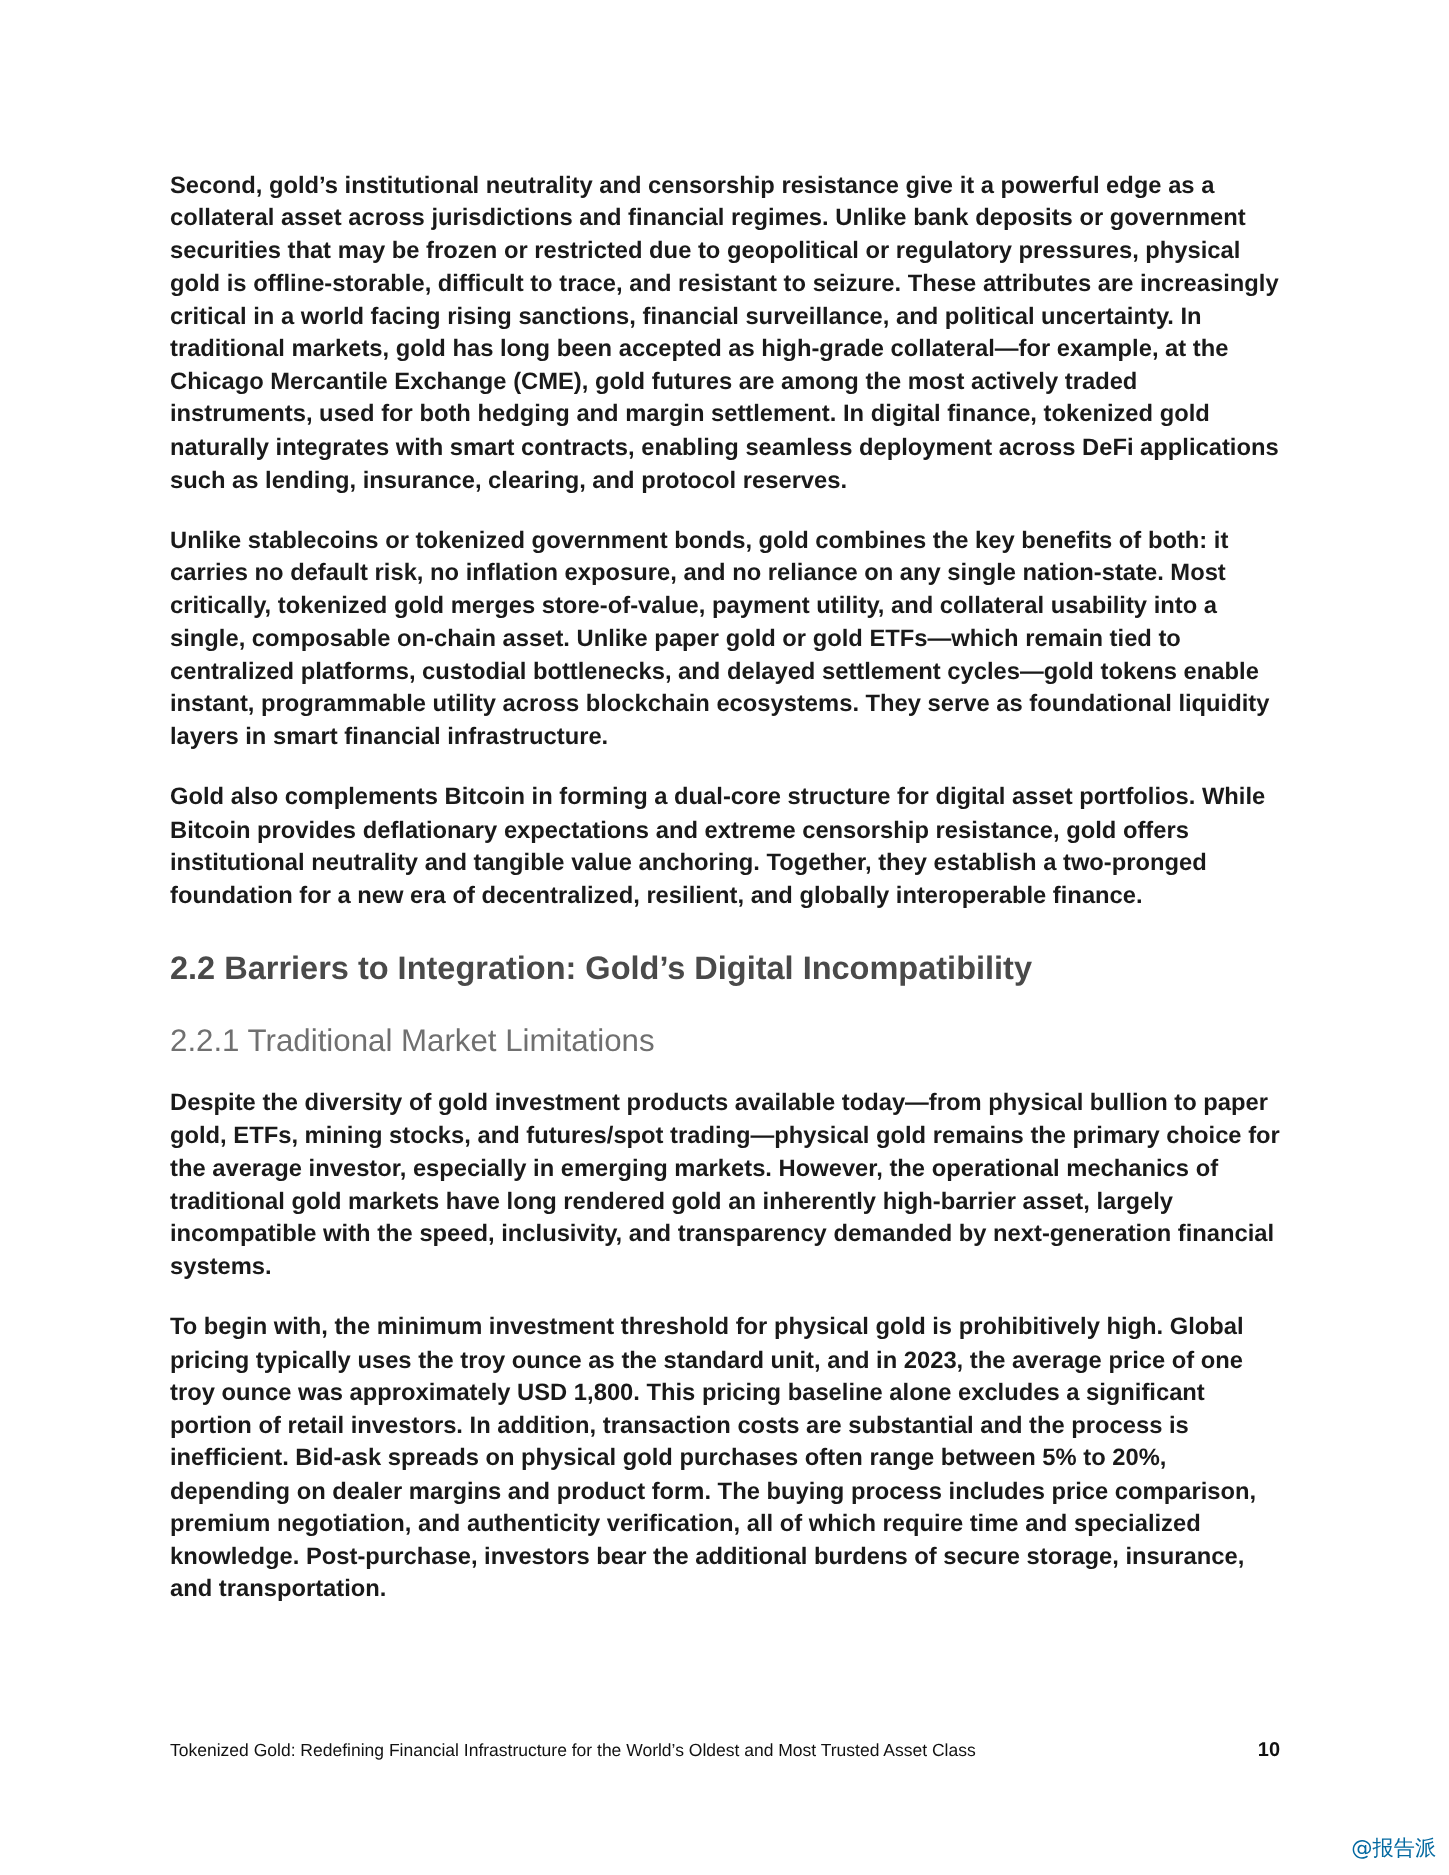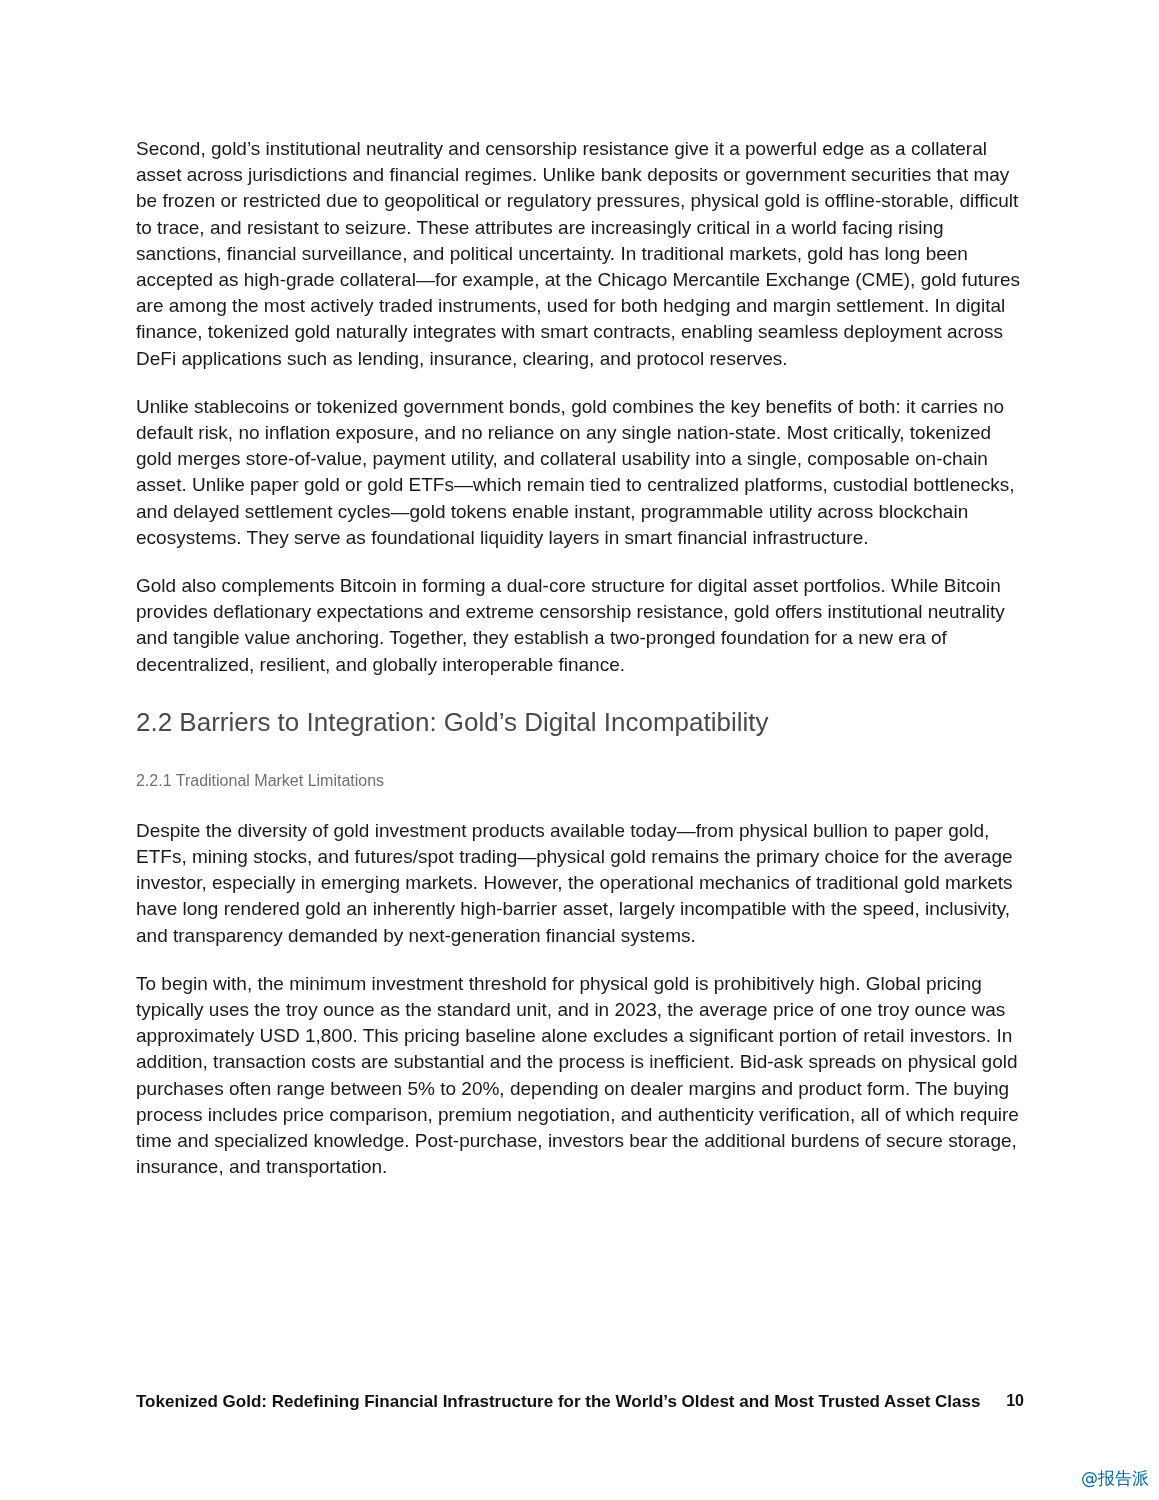--- a/index.html
+++ b/index.html
@@ -1,23 +1,23 @@
 <!DOCTYPE html>
 <html><head>
 <meta charset="utf-8">
 <style>
   html, body { margin: 0; padding: 0; background: #ffffff; }
   body { width: 1159px; height: 1500px; position: relative; overflow: hidden;
          font-family: "Liberation Sans", sans-serif; color: #1a1a1a; }
   .page { position: absolute; left: 136px; top: 136px; width: 890px; }
-  p.body { font-size: 19px; line-height: 26.2px; margin: 0 0 22px 0; }
-  h2.section { font-size: 26px; font-weight: normal; color: #4a4a4a; margin: 28px 0 0 0; line-height: 32px; }
-  h3.subsection { font-size: 16px; font-weight: normal; color: #707070; margin: 30px 0 24px 0; line-height: 26px; }
+  p.body { font-size: 19px; line-height: 26.2px; margin: 0 0 22px 0; font-weight: bold; }
+  h2.section { font-size: 26px; font-weight: bold; color: #4a4a4a; margin: 28px 0 0 0; line-height: 32px; }
+  h3.subsection { font-size: 25px; font-weight: normal; color: #707070; margin: 30px 0 24px 0; line-height: 26px; }
   .footer { position: absolute; left: 136px; top: 1392px; width: 888px; display: flex; justify-content: space-between; }
-  .footer-title { font-size: 17px; font-weight: bold; color: #111; }
+  .footer-title { font-size: 14px; font-weight: normal; color: #111; }
   .footer-page { font-size: 16px; font-weight: bold; color: #111; }
   .watermark { position: absolute; right: 10px; bottom: 10px; font-size: 17px; color: #0369a1; font-family: "DejaVu Sans", sans-serif; }
 </style>
 </head>
 <body>
 
 <div class="page">
   <p class="body">Second, gold’s institutional neutrality and censorship resistance give it a powerful edge as a collateral asset across jurisdictions and financial regimes. Unlike bank deposits or government securities that may be frozen or restricted due to geopolitical or regulatory pressures, physical gold is offline-storable, difficult to trace, and resistant to seizure. These attributes are increasingly critical in a world facing rising sanctions, financial surveillance, and political uncertainty. In traditional markets, gold has long been accepted as high-grade collateral—for example, at the Chicago Mercantile Exchange (CME), gold futures are among the most actively traded instruments, used for both hedging and margin settlement. In digital finance, tokenized gold naturally integrates with smart contracts, enabling seamless deployment across DeFi applications such as lending, insurance, clearing, and protocol reserves.</p>
   <p class="body">Unlike stablecoins or tokenized government bonds, gold combines the key benefits of both: it carries no default risk, no inflation exposure, and no reliance on any single nation-state. Most critically, tokenized gold merges store-of-value, payment utility, and collateral usability into a single, composable on-chain asset. Unlike paper gold or gold ETFs—which remain tied to centralized platforms, custodial bottlenecks, and delayed settlement cycles—gold tokens enable instant, programmable utility across blockchain ecosystems. They serve as foundational liquidity layers in smart financial infrastructure.</p>
   <p class="body">Gold also complements Bitcoin in forming a dual-core structure for digital asset portfolios. While Bitcoin provides deflationary expectations and extreme censorship resistance, gold offers institutional neutrality and tangible value anchoring. Together, they establish a two-pronged foundation for a new era of decentralized, resilient, and globally interoperable finance.</p>

